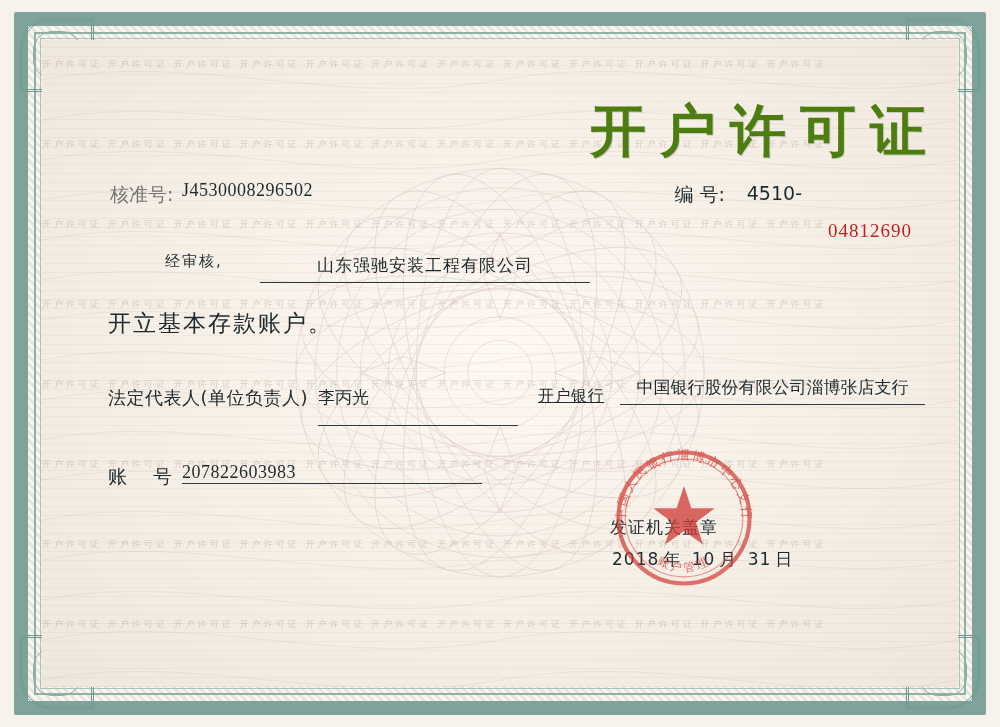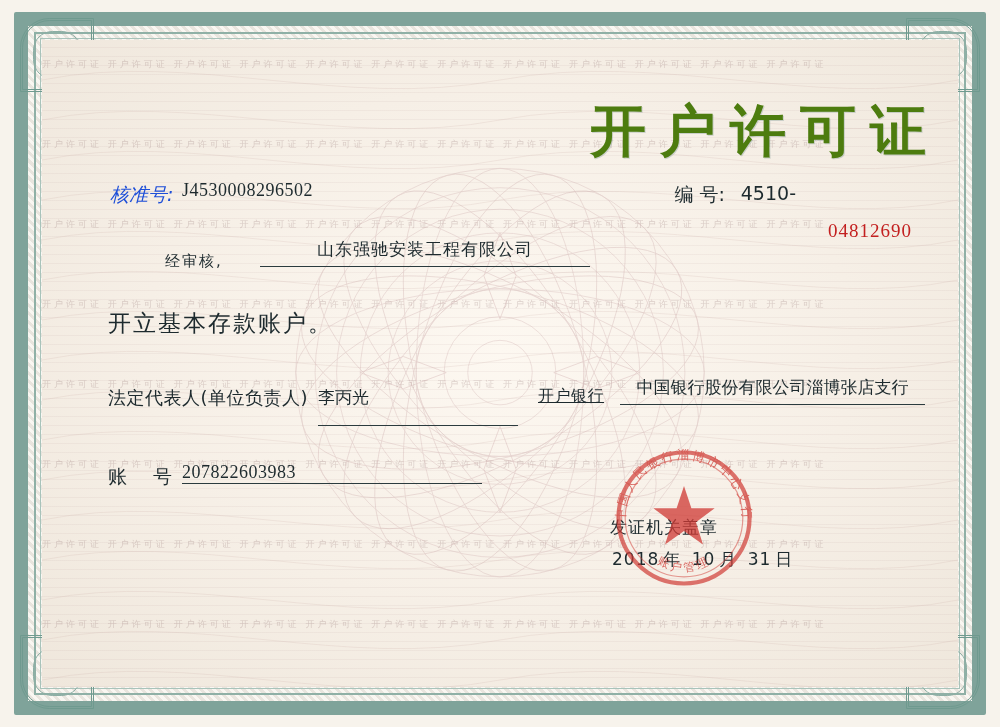--- a/index.html
+++ b/index.html
@@ -133,31 +133,31 @@
     font-family: "DejaVu Serif", serif;
     font-weight: bold;
     font-size: 56px;
     letter-spacing: 14px;
     color: #4d7c0f;
     text-shadow: 1px 1px 0 rgba(120,150,145,0.35);
   }
 
   .row { position: absolute; font-size: 19px; font-family: "DejaVu Sans", sans-serif; }
 
-  .approval-label { left: 50px;  top: 126px; color: #1d4ed8; font-style: italic; }
+  .approval-label { left: 50px;  top: 126px; color: #737373; }
   .approval-value { left: 122px; top: 124px; font-size: 18px; font-family: Liberation Serif, serif; letter-spacing: 0.5px; }
 
   .serial-label { right: 215px; top: 126px; }
-  .serial-prefix { right: 144px; top: 126px; }
+  .serial-prefix { right: 138px; top: 126px; }
   .serial-number { right: 28px; top: 124px; color: #c32020; font-family: "Liberation Serif", serif; letter-spacing: 1px; margin-top: 40px; }
 
   .para1 { left: 105px; top: 196px; font-size: 15px; letter-spacing: 2px; }
   .company {
     position: absolute;
-    left: 200px; top: 182px;
+    left: 200px; top: 198px;
     width: 330px;
     font-size: 17px;
     letter-spacing: 1px;
     border-bottom: 1px solid #2b3b3e;
     padding-bottom: 5px;
     text-align: center;
   }
   .para1b { right: 30px; top: 196px; font-size: 23px; letter-spacing: 2px; }
   .para2 { left: 48px; top: 252px; font-size: 23px; letter-spacing: 2px; }
 

